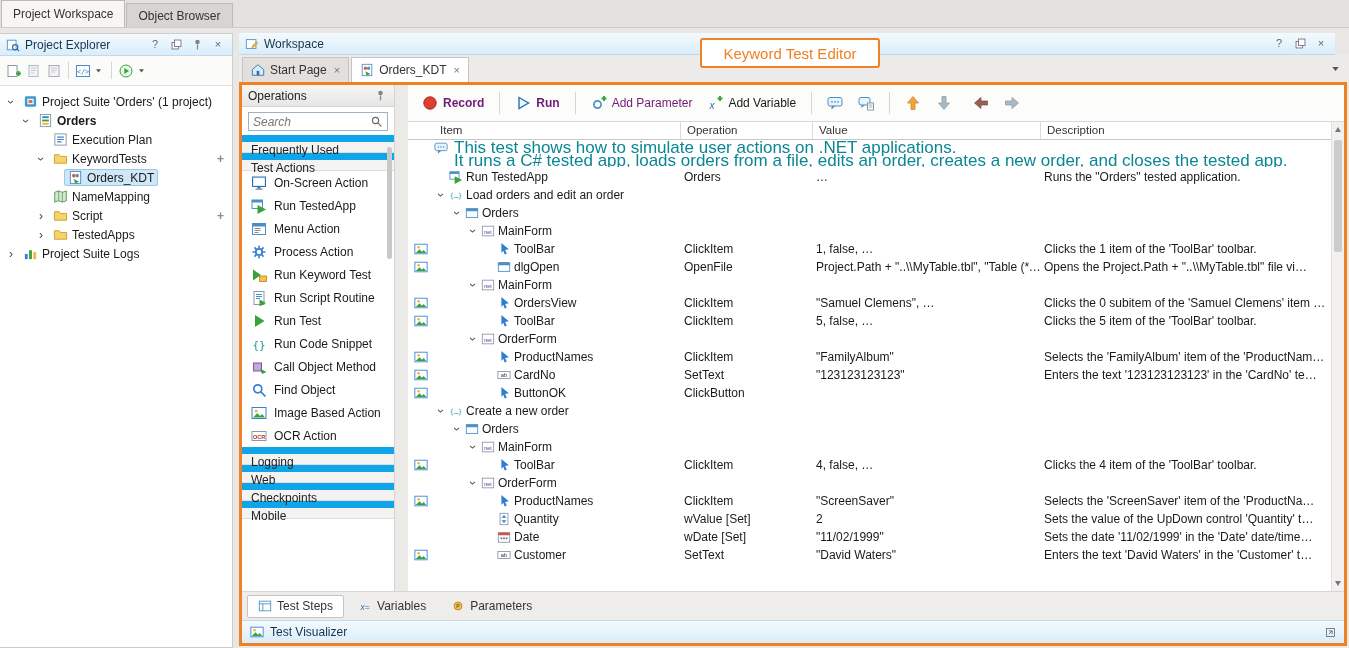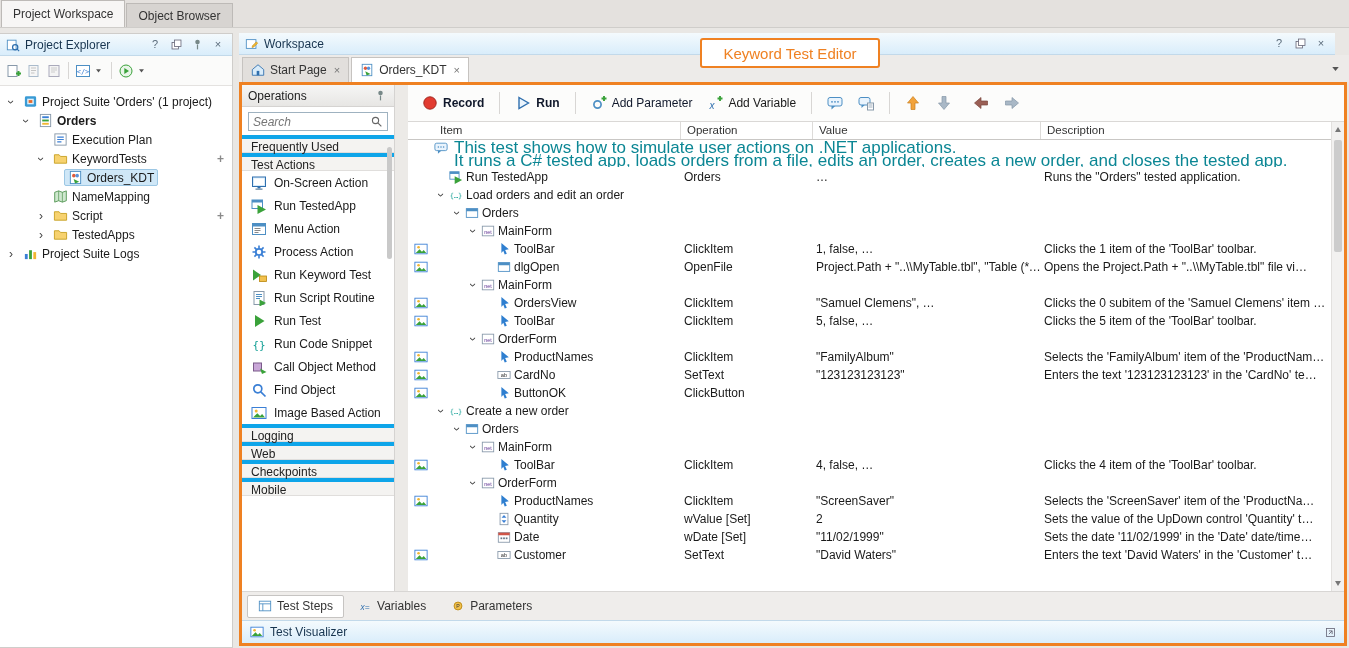--- a/index.html
+++ b/index.html
@@ -42,30 +42,30 @@
   
   .callout{position:absolute;left:461px;top:5px;width:180px;height:30px;background:#fff;border:2px solid #ef8122;border-radius:3px;display:flex;align-items:center;justify-content:center;color:#ef8122;font-size:15px;z-index:40}
   
   .editor{position:absolute;left:0;right:2px;top:49px;bottom:2px;border:3px solid #ef8122;background:#efeeec;display:flex;flex-direction:column;overflow:hidden}
   .editor-main{flex:1;display:flex;min-height:0}
   
   .ops{width:153px;background:#fff;border-right:1px solid #d5d3d1;display:flex;flex-direction:column;position:relative;flex:none}
   .ops-search{margin:5px 6px 4px 6px;height:19px;border:1px solid #9fb2c0;display:flex;align-items:center;padding:0 4px;background:#fff;flex:none}
   .ops-search input{flex:1;border:none;outline:none;font-style:italic;font-size:12px;color:#555;font-family:inherit;min-width:0;background:transparent}
   .ops-list{flex:1;overflow:hidden}
-  .ops-group-label{height:18px;line-height:17px;padding:0 9px;background:#f4f3f1;border-top:4px solid #0ea5e9;border-bottom:1px solid #e0dedc;color:#222}
+  .ops-group-label{height:18px;line-height:17px;padding:0 9px;background:#f4f3f1;border-top:7px solid #0ea5e9;border-bottom:1px solid #e0dedc;color:#222}
   .ops-item{height:23px;display:flex;align-items:center;gap:7px;padding:0 9px;white-space:nowrap}
   .ops-scroll{position:absolute;right:1px;top:52px;width:7px;bottom:8px}
   .ops-thumb{position:absolute;top:10px;left:1px;width:5px;height:112px;background:#c9c9c9;border-radius:3px}
   .gap-col{width:13px;background:#eceae7;flex:none}
   
   .workarea{flex:1;display:flex;flex-direction:column;min-width:0;background:#fff}
   .kt-toolbar{height:37px;background:#fcfcfb;border-bottom:1px solid #dad8d6;display:flex;align-items:center;padding:0 10px;gap:7px;flex:none}
   .kt-btn{display:flex;align-items:center;gap:5px;padding:3px 4px;border-radius:2px}
-  .kt-btn .lbl{color:#0f172a;white-space:nowrap}
+  .kt-btn .lbl{color:#701a75;white-space:nowrap}
   .kt-toolbar .vsep{height:22px}
   
   .kt-grid{flex:1;position:relative;background:#fff;display:flex;flex-direction:column;min-height:0;padding-right:13px}
   .grid-head{height:18px;display:flex;border-bottom:1px solid #c9c7c5;background:#fff;color:#333;flex:none;font-size:11.5px}
   .gh-blank{width:26px;flex:none}
   .gh-cell{border-left:1px solid #dddbd9;padding:2px 6px;white-space:nowrap;overflow:hidden}
   .grid-rows{flex:1;overflow:hidden}
   .kt-row{height:18px;display:flex;align-items:center}
   .cell{padding:0 4px;white-space:nowrap;overflow:hidden;display:flex;align-items:center}
   .c-img{width:26px;flex:none;justify-content:center;padding:0}
@@ -480,20 +480,29 @@
             <div class="ops-item">
               <span class="icn">
                 <svg viewBox="0 0 16 16">
                   <rect x="1" y="2.5" width="14" height="11" fill="#fff" stroke="#3a7fd5"></rect>
                   <circle cx="5.2" cy="6" r="1.5" fill="#f2b632"></circle>
                   <path d="M2 12.5l4.3-4.3 2.8 2.8 2-2 2.9 3.5z" fill="#3aa23a"></path>
                 </svg>
               </span>
               <span>Image Based Action</span>
             </div>
+            <div class="ops-item">
+              <span class="icn">
+                <svg viewBox="0 0 16 16">
+                  <rect x="1" y="3.5" width="14" height="9" fill="#fff" stroke="#8899aa"></rect>
+                  <text x="8" y="10.5" font-size="5.5" fill="#b03030" text-anchor="middle" font-weight="bold" font-family="sans-serif">OCR</text>
+                </svg>
+              </span>
+              <span>OCR Action</span>
+            </div>
             <div class="ops-group-label">Logging</div>
             <div class="ops-group-label">Web</div>
             <div class="ops-group-label">Checkpoints</div>
             <div class="ops-group-label">Mobile</div>
           </div>
         <div class="ops-scroll">
             <div class="ops-thumb"></div>
           </div>
       </div>
 

